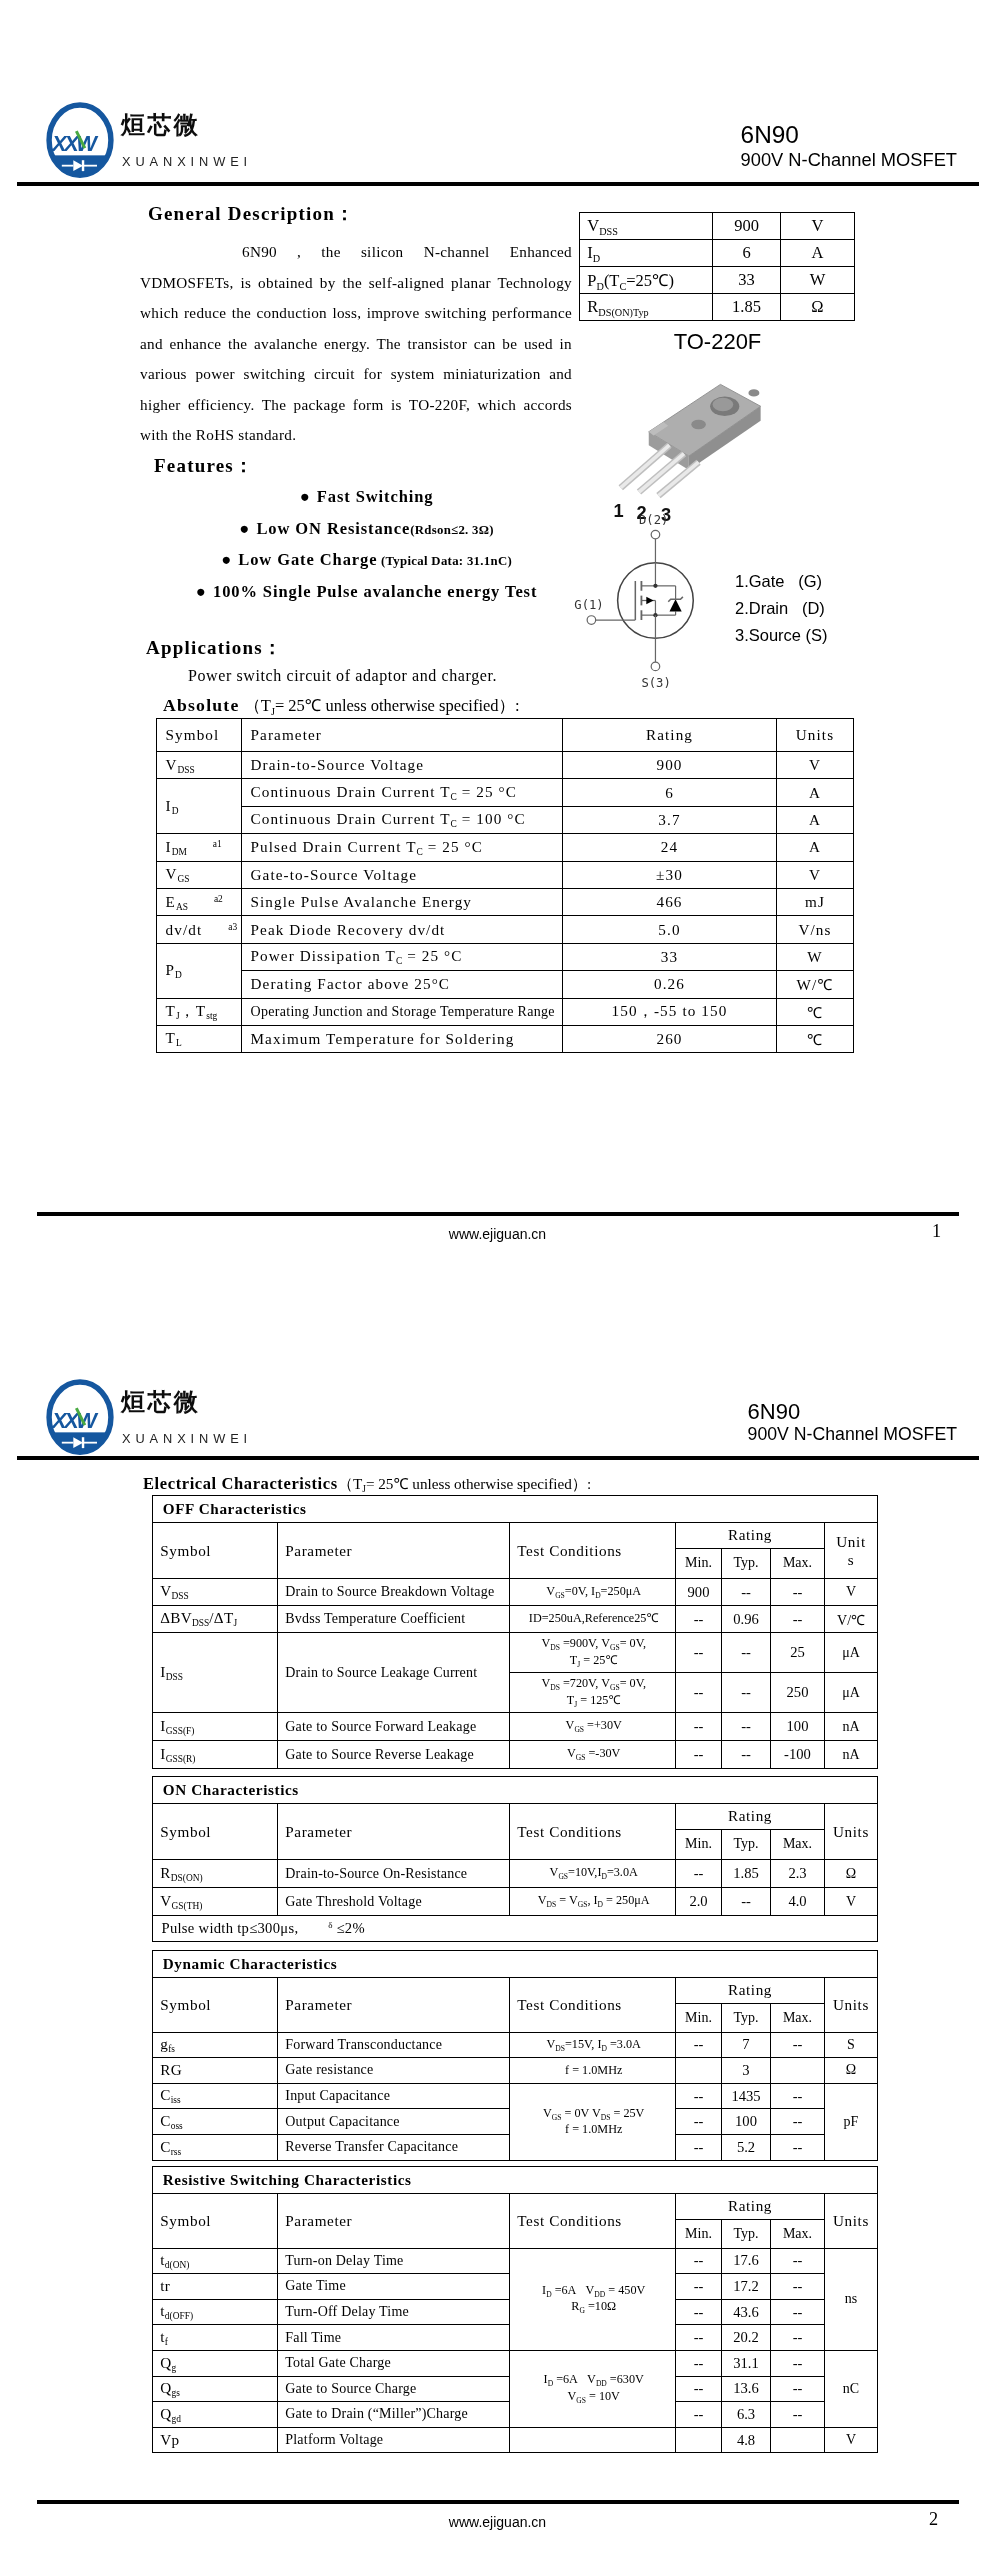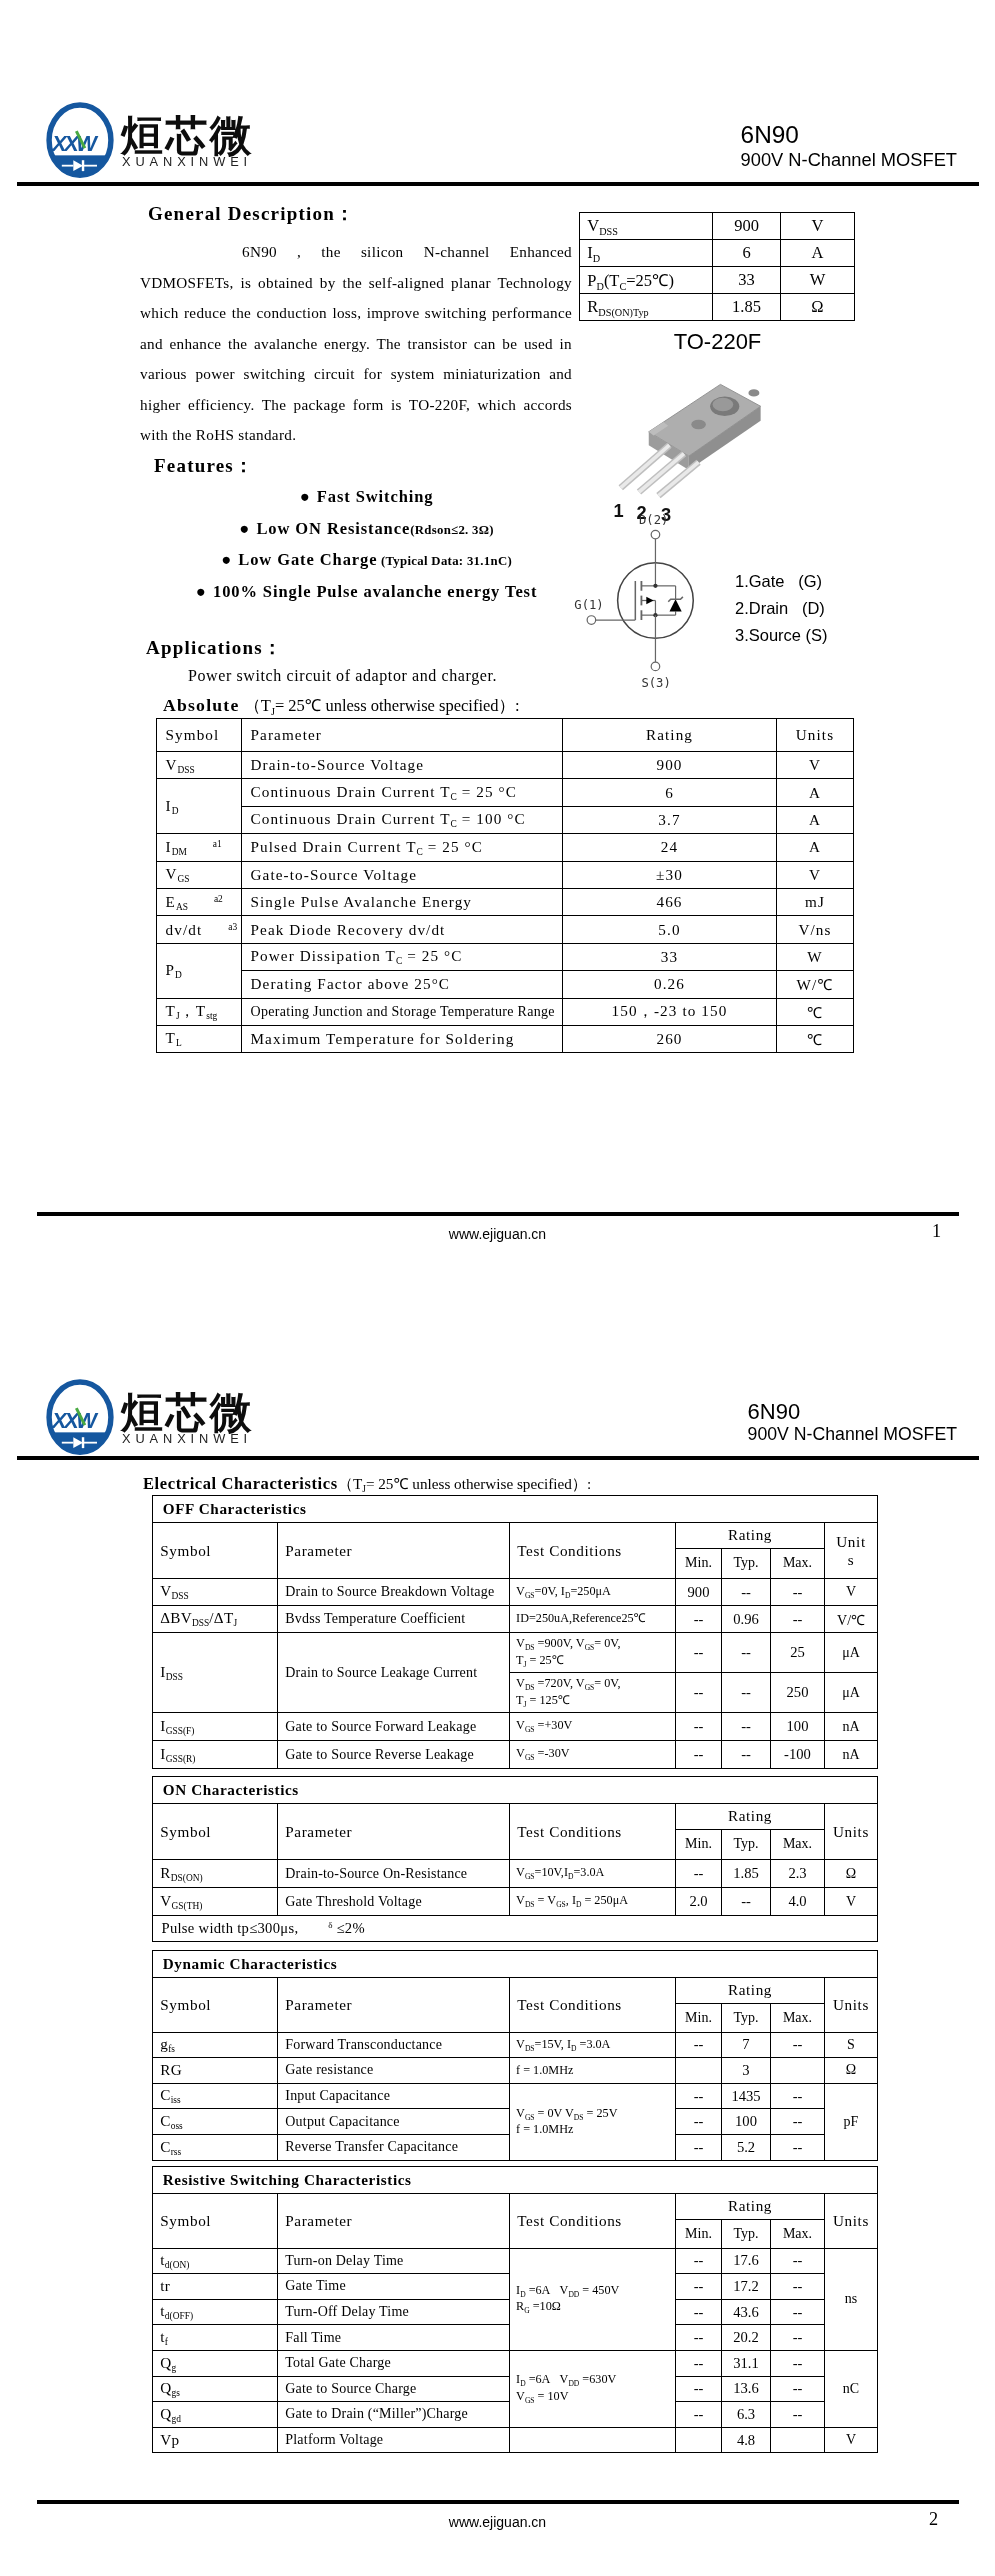--- a/index.html
+++ b/index.html
@@ -1,21 +1,21 @@
 <!DOCTYPE html>
 <html style="font-size:9.8px"><head>
 <meta charset="utf-8">
 <style>
   html,body{margin:0;padding:0;background:#fff;}
   .canvas{position:relative;width:995px;height:2576px;background:#ffffff;
     font-family:"Liberation Serif", serif;color:#000;overflow:hidden;}
   .abs{position:absolute;}
 
   
-  .logo-cn{font-family:Liberation Serif, serif;font-weight:bold;font-size:42px;
+  .logo-cn{font-family:Liberation Mono, monospace;font-weight:bold;font-size:24px;
     letter-spacing:2.4px;color:#0d0d0d;line-height:1;}
   .logo-en{font-family:"Liberation Sans", sans-serif;font-size:12.8px;letter-spacing:4.9px;
     color:#222;line-height:1;}
   .hdr-right{text-align:left;font-family:"Liberation Sans", sans-serif;}
   .part-no{font-size:24.4px;line-height:1.1;}
   .part-sub{font-size:18.3px;line-height:1.2;}
   .rule{background:#000;}
 
   
   .h-title{font-weight:bold;font-size:19px;letter-spacing:1.2px;}
@@ -52,21 +52,21 @@
 
   
   .p2t tr.tt td{font-weight:bold;font-size:15.2px;letter-spacing:0.6px;
     border-bottom:1.8px solid #000;padding-left:9.8px;text-align:left;}
   .p2t tr.h2 td{border-bottom:1.8px solid #000;}
   .p2t .ch{font-size:15.2px;text-align:left;padding-left:7.3px;letter-spacing:0.6px;}
   .p2t .cc{font-size:15.2px;text-align:center;letter-spacing:0.6px;}
   .p2t .mtm{font-size:14px;text-align:center;}
   .p2t .sym{font-size:15.2px;text-align:left;padding-left:7.3px;letter-spacing:0.3px;}
   .p2t .par{font-size:14px;text-align:left;padding-left:7.3px;letter-spacing:0.2px;}
-  .p2t .cond{font-size:12.2px;text-align:left;padding-left:6.1px;line-height:1.3;}
+  .p2t .cond{font-size:12.2px;text-align:center;padding-left:6.1px;line-height:1.3;}
   .p2t .val{font-size:14.6px;text-align:center;}
   .p2t .unit{font-size:14px;text-align:center;}
   .p2t tr.gt td{border-top-width:1.8px;}
   .p2t tr.note td{font-size:14.6px;text-align:left;padding-left:8.5px;letter-spacing:0.3px;}
 
   
   .foot-url{width:995px;text-align:center;font-family:"Liberation Sans", sans-serif;
     font-size:14px;color:#000;}
   .foot-page{font-size:18.3px;}
 
@@ -185,21 +185,21 @@
       <td class="c">W</td>
     </tr>
     <tr style="height:27.4px">
       <td class="par">Derating Factor above 25°C</td>
       <td class="c">0.26</td>
       <td class="c">W/℃</td>
     </tr>
     <tr class="g" style="height:27.4px">
       <td class="sym">T<sub>J</sub>，T<sub>stg</sub></td>
       <td class="par" style="font-size:14px;letter-spacing:0.3px">Operating Junction and Storage Temperature Range</td>
-      <td class="c">150，-23 to 150</td>
+      <td class="c">150，-55 to 150</td>
       <td class="c">℃</td>
     </tr>
     <tr class="g" style="height:27.4px">
       <td class="sym">T<sub>L</sub></td>
       <td class="par">Maximum Temperature for Soldering</td>
       <td class="c">260</td>
       <td class="c">℃</td>
     </tr>
   </tbody>
     </table>

